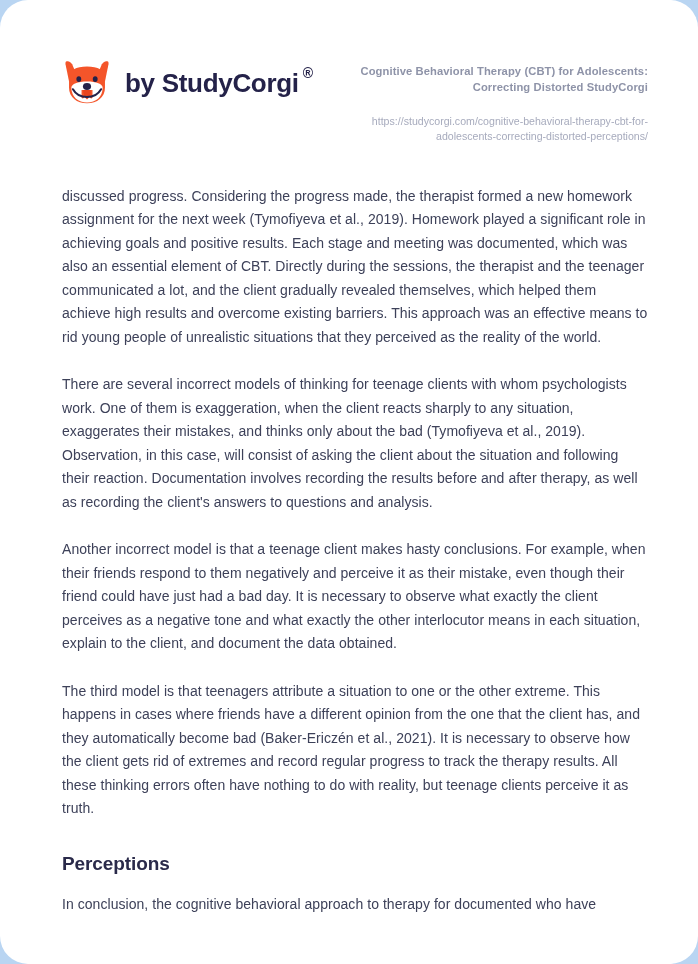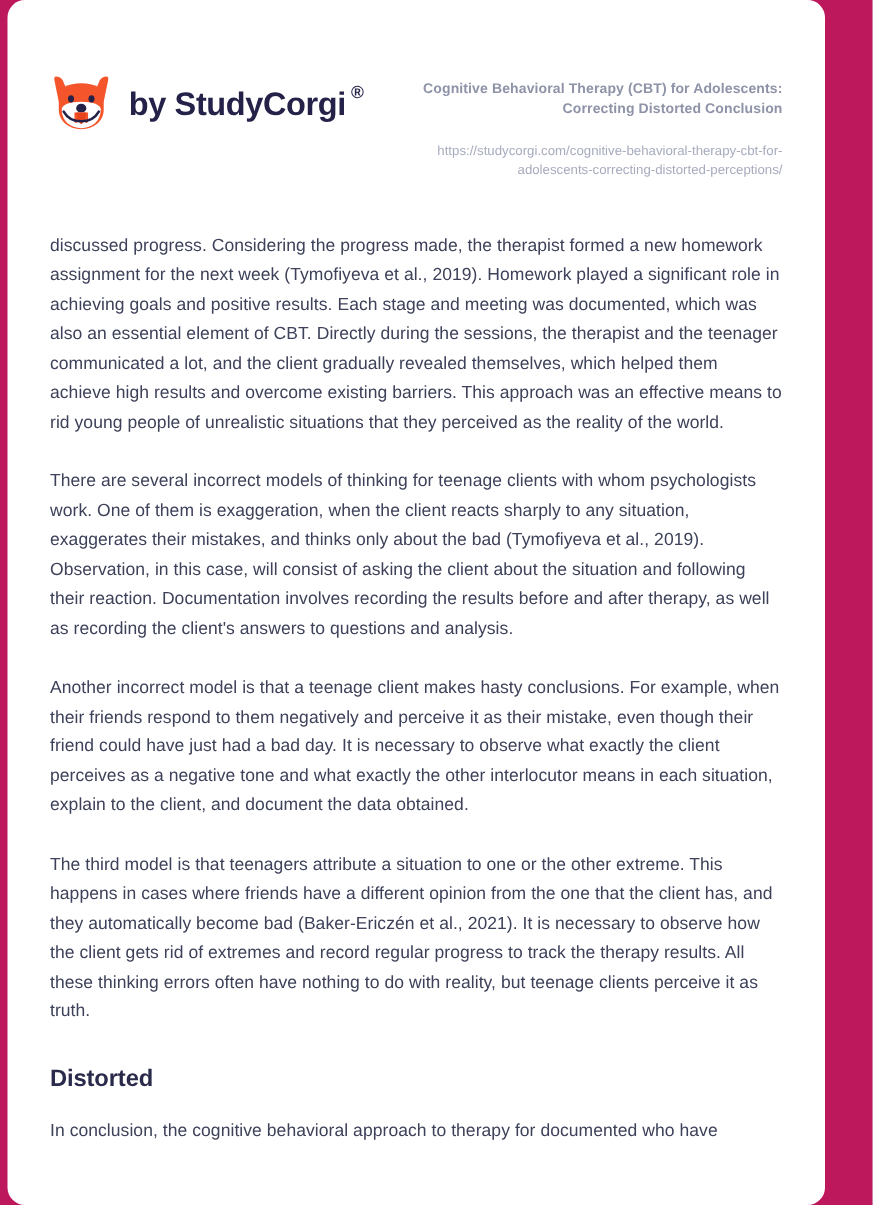--- a/index.html
+++ b/index.html
@@ -11,22 +11,23 @@
     height: 964px;
     background: #b9d5f2;
     font-family: "Liberation Sans", sans-serif;
     overflow: hidden;
   }
   .page-wrap {
     position: relative;
     width: 698px;
     height: 964px;
     box-sizing: border-box;
-    padding: 0 6px;
-    background: #be185d;
+    padding: 0 28px;
+    background: #ffffff;
+    border-radius: 28px;
   }
   .paper {
     position: relative;
     width: 654px;
     min-height: 964px;
     background: #ffffff;
     border-radius: 14px;
     box-sizing: border-box;
     padding: 0 18px;
   }
@@ -131,29 +132,29 @@
           <path d="M27 41 C27 47 29.5 51 32 53 C34.5 51 37 47 37 41 Z" fill="#e8431c"></path>
           <path d="M14 40 C18 47 24 50 32 50 C40 50 46 47 50 40" stroke="#242249" stroke-width="2.6" fill="none" stroke-linecap="round"></path>
         </svg>
         <div class="brand-text">
           <span>by StudyCorgi</span>
           <span class="brand-reg">®</span>
         </div>
       </div>
 
       <div class="header-meta">
-        <div class="header-title">Cognitive Behavioral Therapy (CBT) for Adolescents: Correcting Distorted Conclusion</div>
+        <div class="header-title">Cognitive Behavioral Therapy (CBT) for Adolescents: Correcting Distorted StudyCorgi</div>
         <div class="header-url">https://studycorgi.com/cognitive-behavioral-therapy-cbt-for-adolescents-correcting-distorted-perceptions/</div>
       </div>
 
     </div>
 
     <div class="doc-body">
       <p>discussed progress. Considering the progress made, the therapist formed a new homework assignment for the next week (Tymofiyeva et al., 2019). Homework played a significant role in achieving goals and positive results. Each stage and meeting was documented, which was also an essential element of CBT. Directly during the sessions, the therapist and the teenager communicated a lot, and the client gradually revealed themselves, which helped them achieve high results and overcome existing barriers. This approach was an effective means to rid young people of unrealistic situations that they perceived as the reality of the world.</p>
       <p>There are several incorrect models of thinking for teenage clients with whom psychologists work. One of them is exaggeration, when the client reacts sharply to any situation, exaggerates their mistakes, and thinks only about the bad (Tymofiyeva et al., 2019). Observation, in this case, will consist of asking the client about the situation and following their reaction. Documentation involves recording the results before and after therapy, as well as recording the client's answers to questions and analysis.</p>
       <p>Another incorrect model is that a teenage client makes hasty conclusions. For example, when their friends respond to them negatively and perceive it as their mistake, even though their friend could have just had a bad day. It is necessary to observe what exactly the client perceives as a negative tone and what exactly the other interlocutor means in each situation, explain to the client, and document the data obtained.</p>
       <p>The third model is that teenagers attribute a situation to one or the other extreme. This happens in cases where friends have a different opinion from the one that the client has, and they automatically become bad (Baker-Ericzén et al., 2021). It is necessary to observe how the client gets rid of extremes and record regular progress to track the therapy results. All these thinking errors often have nothing to do with reality, but teenage clients perceive it as truth.</p>
-      <h2 class="section-heading">Distorted</h2>
+      <h2 class="section-heading">Perceptions</h2>
       <p>In conclusion, the cognitive behavioral approach to therapy for documented who have</p>
     </div>
 
   </div>
 </div>
 
 </body></html>

